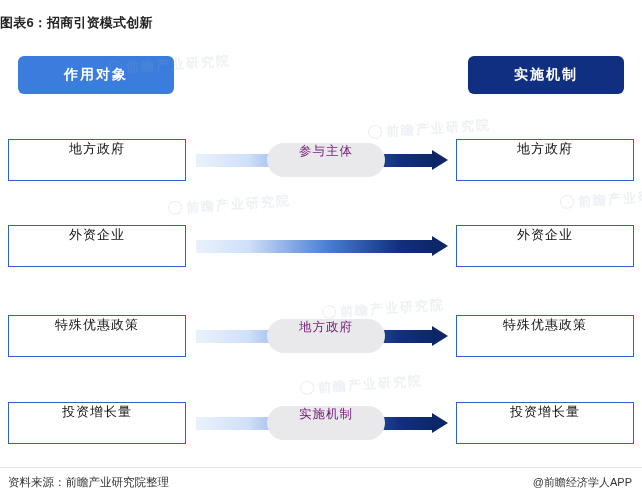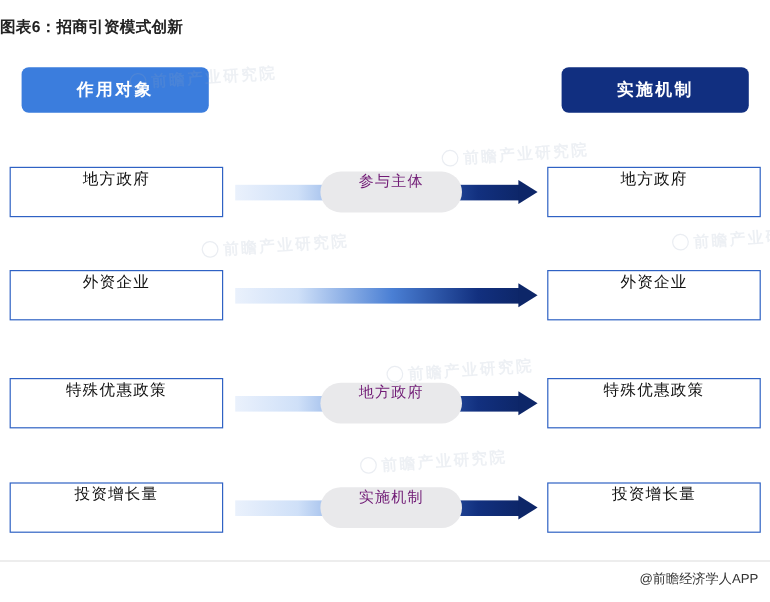--- a/index.html
+++ b/index.html
@@ -249,15 +249,16 @@
     <span class="dot"></span><span>前瞻产业研究院</span>
   </div>
   <div class="wm" style="left:322px; top:300px;">
     <span class="dot"></span><span>前瞻产业研究院</span>
   </div>
   <div class="wm" style="left:300px; top:376px;">
     <span class="dot"></span><span>前瞻产业研究院</span>
   </div>
 
   <div class="footer-rule"></div>
+  <div class="footer-left">资料来源：前瞻产业研究院整理</div>
   <div class="footer-right">@前瞻经济学人APP</div>
 
 </div>
 
 </body></html>

